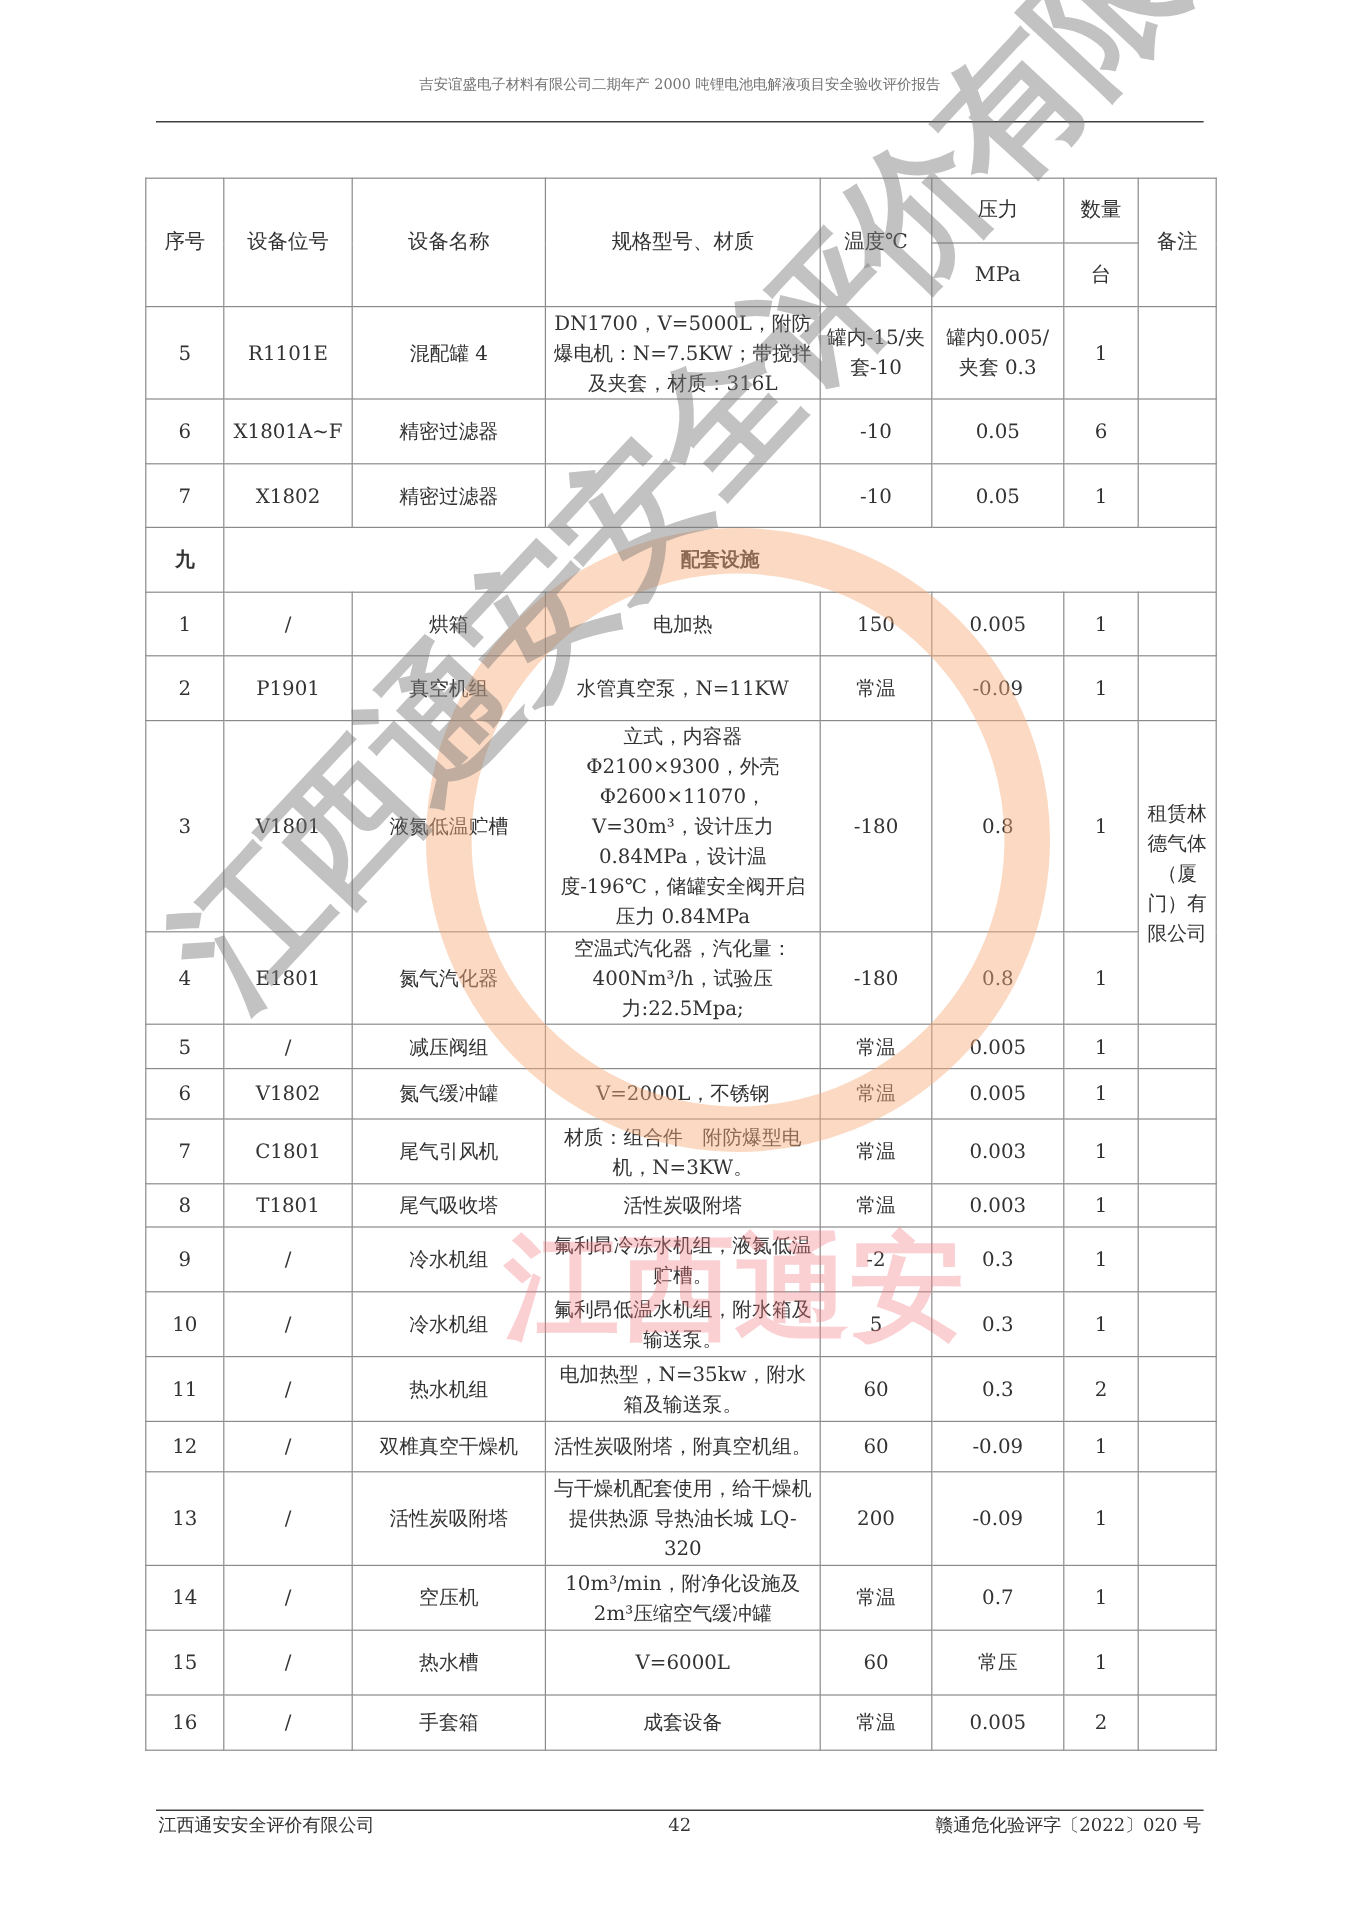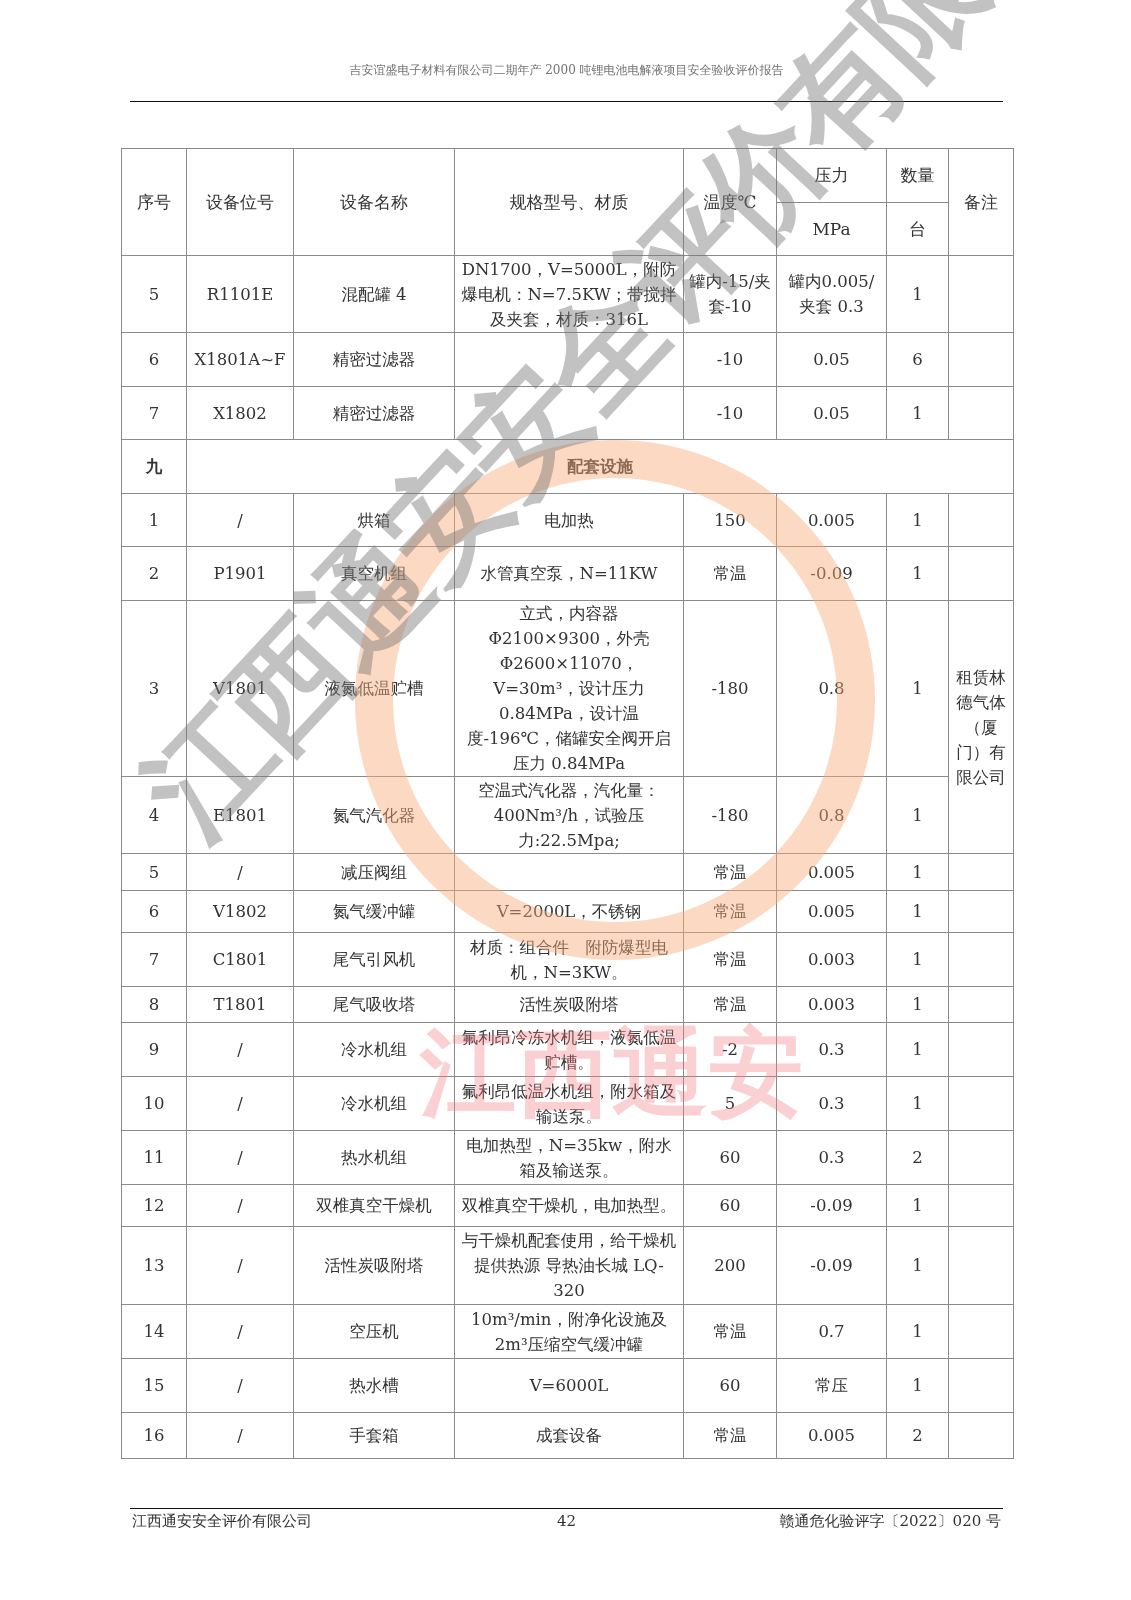--- a/index.html
+++ b/index.html
@@ -214,21 +214,21 @@
       <td class="spec">电加热型，N=35kw，附水箱及输送泵。</td>
       <td>60</td>
       <td>0.3</td>
       <td>2</td>
       <td></td>
     </tr>
     <tr style="height:42px">
       <td>12</td>
       <td>/</td>
       <td>双椎真空干燥机</td>
-      <td class="spec">双椎真空干燥机，电加热型。</td>
+      <td class="spec">活性炭吸附塔，附真空机组。</td>
       <td>60</td>
       <td>-0.09</td>
       <td>1</td>
       <td></td>
     </tr>
     <tr style="height:78px">
       <td>13</td>
       <td>/</td>
       <td>活性炭吸附塔</td>
       <td class="spec center">与干燥机配套使用，给干燥机提供热源 导热油长城 LQ-320</td>

